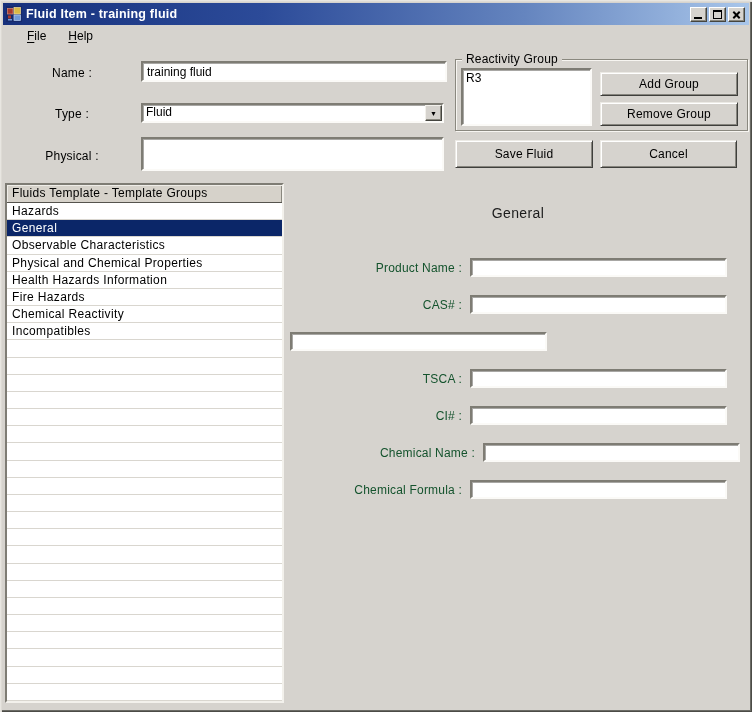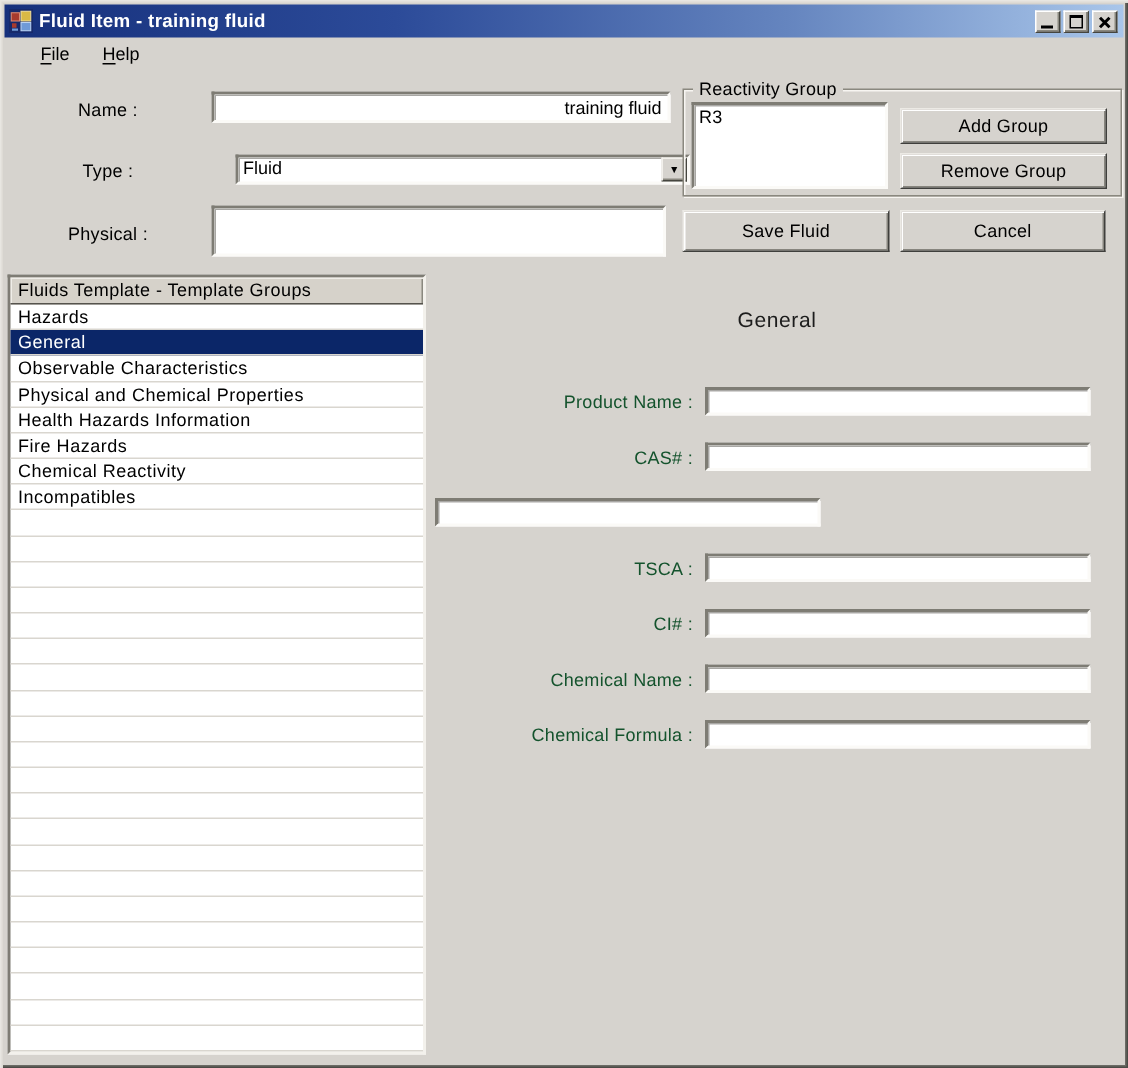--- a/index.html
+++ b/index.html
@@ -55,21 +55,21 @@
 
   .tb {
     background:#fff; border:2px solid; border-color:#7e7c74 #fbfaf7 #fbfaf7 #7e7c74;
     box-shadow: inset 1px 1px 0 rgba(62,60,54,.45);
     font-family:"Liberation Sans", sans-serif; font-size:12px; color:#000;
     padding:0 4px; outline:none;
   }
   textarea.tb { resize:none; padding-top:2px; }
 
   .combo {
-    position:absolute; left:157px; top:103px; width:303px; height:20px;
+    position:absolute; left:141px; top:103px; width:303px; height:20px;
     background:#fff; border:2px solid; border-color:#7e7c74 #fbfaf7 #fbfaf7 #7e7c74;
     box-shadow: inset 1px 1px 0 rgba(62,60,54,.45);
   }
   .combo-value { font-size:12px; line-height:15px; padding-left:3px; }
   .combo-btn {
     position:absolute; right:0; top:0; width:17px; height:16px;
     background:#d6d3ce; border:1px solid; border-color:#f2f0eb #45453f #45453f #f2f0eb;
     box-shadow: inset -1px -1px 0 #8a887f;
     display:flex; align-items:center; justify-content:center;
   }
@@ -167,21 +167,21 @@
       </div>
     </div>
   </div>
 
   <div class="menubar" id="menu-items">
       <div class="menu-item"><u>F</u>ile</div>
       <div class="menu-item"><u>H</u>elp</div>
     </div>
 
   <span class="lbl lbl-top" style="top:66px;">Name :</span>
-  <input class="tb" style="position: absolute; left: 141px; top: 61px; width: 306px; height: 21px; text-align: right;" value="training fluid">
+  <input class="tb" style="position: absolute; left: 141px; top: 61px; width: 306px; height: 21px;" value="training fluid">
 
   <span class="lbl lbl-top" style="top:107px;">Type :</span>
   <div class="combo">
     <div class="combo-value">Fluid</div>
     <div class="combo-btn">
       <span class="combo-arrow">▼</span>
     </div>
   </div>
 
   <span class="lbl lbl-top" style="top:149px;">Physical :</span>
@@ -307,21 +307,21 @@
           <input class="tb" style="">
         </div>
         <div class="field-row" style="top: 185px;">
           <span class="field-label">TSCA :</span>
           <input class="tb" style="">
         </div>
         <div class="field-row" style="top: 222px;">
           <span class="field-label">CI# :</span>
           <input class="tb" style="">
         </div>
-        <div class="field-row" style="top: 259px;">
+        <div class="field-row" style="top: 259px; justify-content: flex-end;">
           <span class="field-label">Chemical Name :</span>
           <input class="tb" style="">
         </div>
         <div class="field-row" style="top: 296px;">
           <span class="field-label">Chemical Formula :</span>
           <input class="tb" style="">
         </div>
       </div>
   </div>
 

